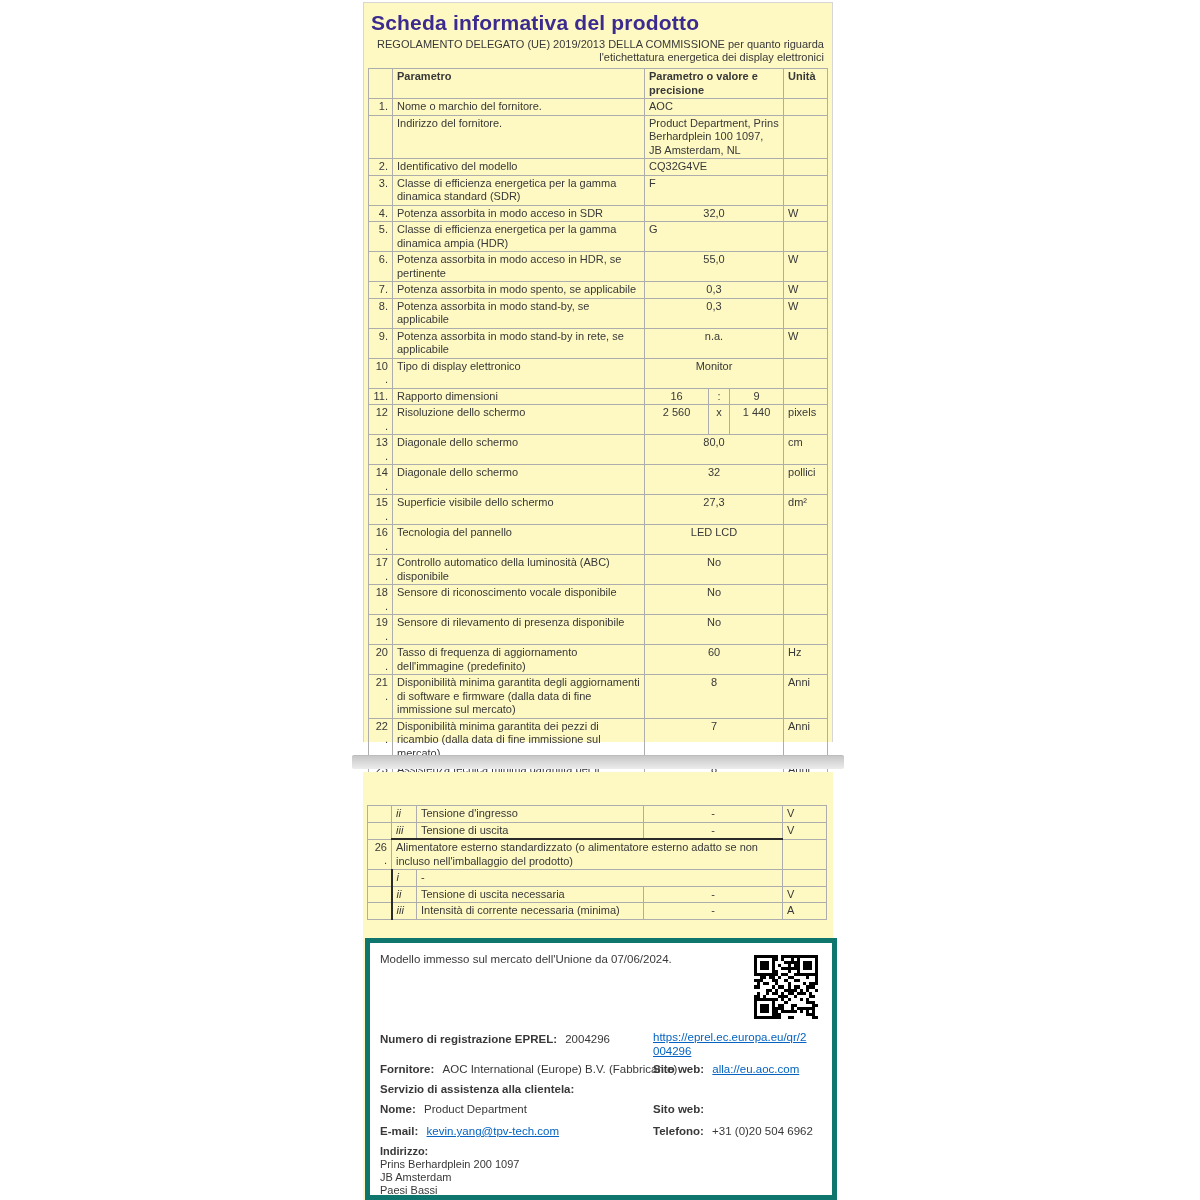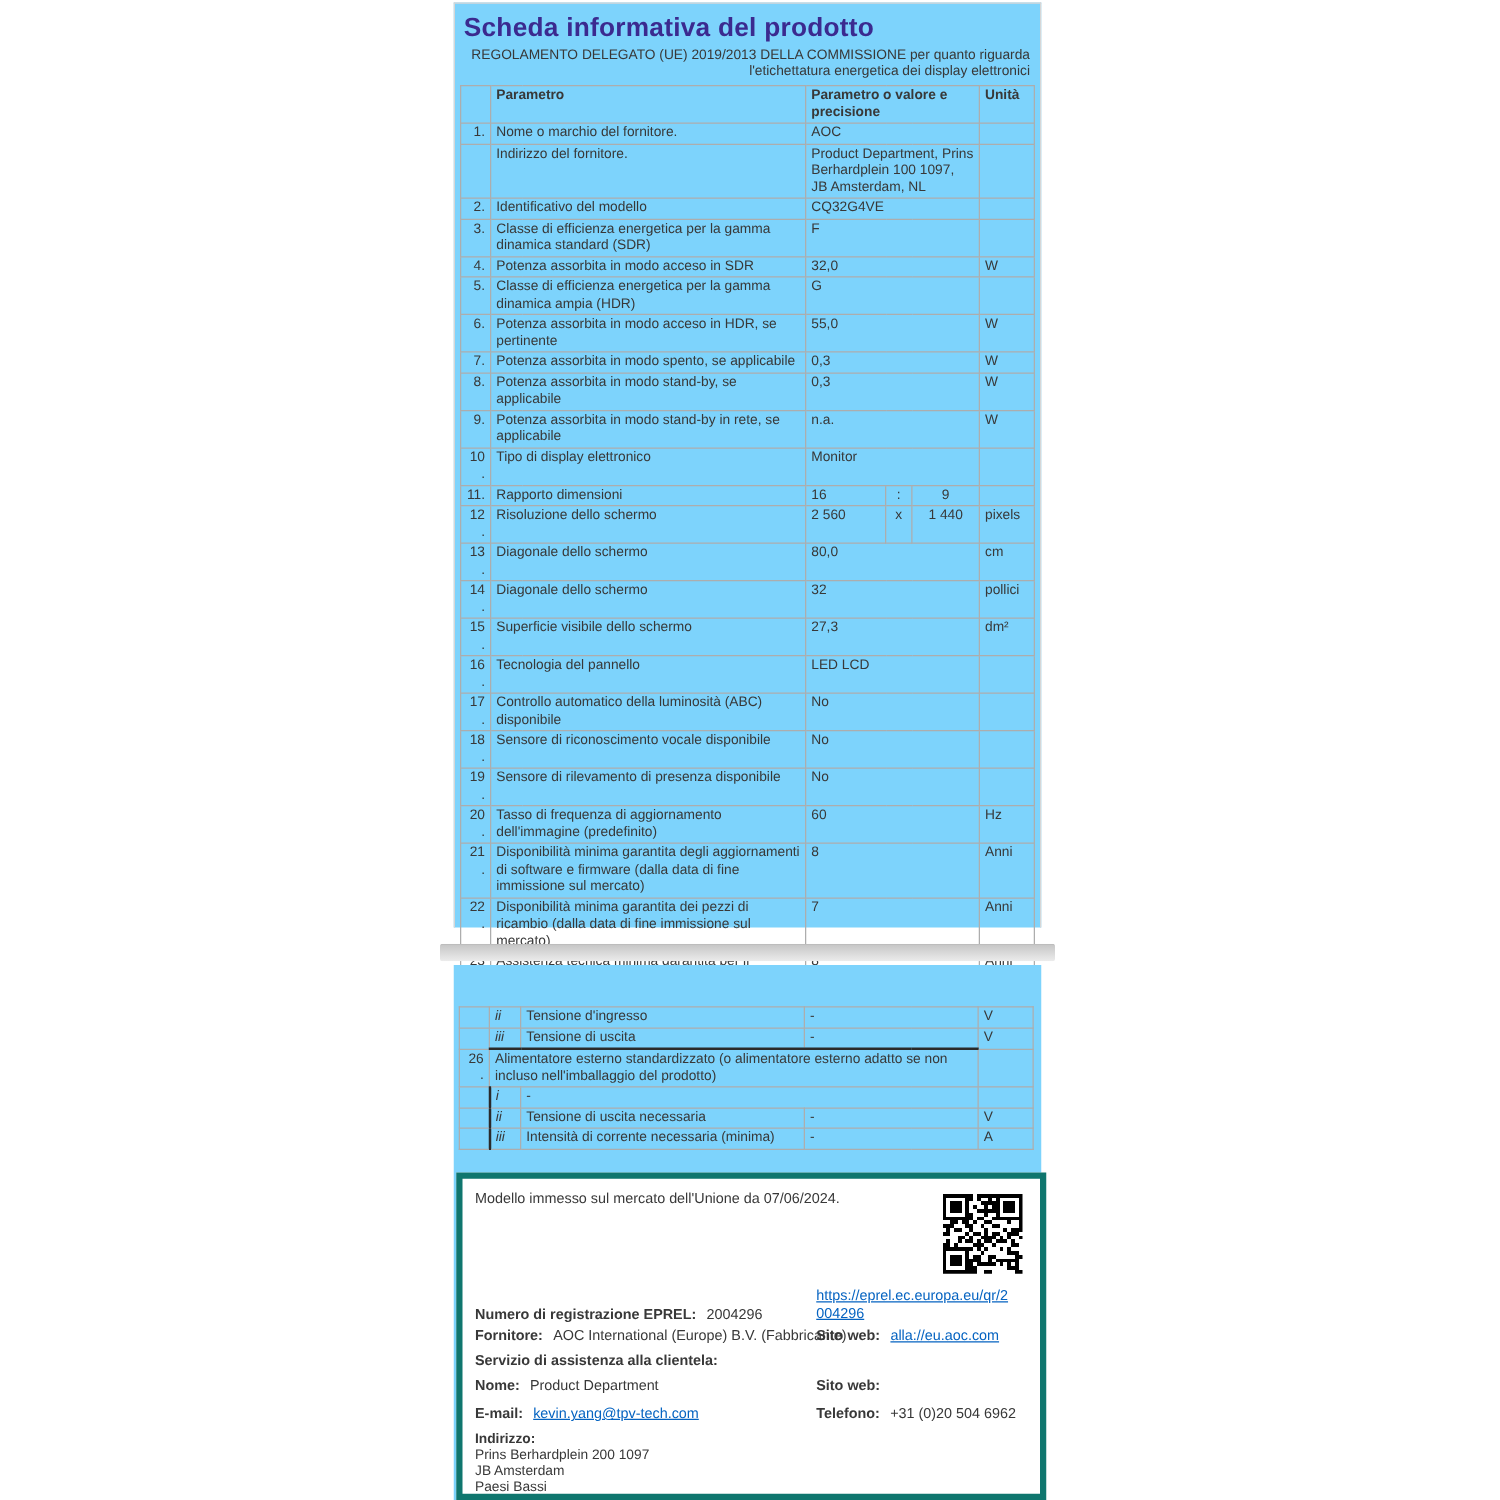--- a/index.html
+++ b/index.html
@@ -1,30 +1,30 @@
 <!DOCTYPE html>
 <html><head>
 <meta charset="utf-8">
 <style>
   html,body{margin:0;padding:0;background:#ffffff;}
   body{width:1200px;height:1200px;position:relative;overflow:hidden;
        font-family:"Liberation Sans","DejaVu Sans",sans-serif;color:#383838;}
-  .page{position:absolute;left:363px;width:470px;background:#7dd3fc;}
+  .page{position:absolute;left:363px;width:470px;background:#fef9c3;}
   .page1{top:2px;height:740px;border:1px solid #d6d6d6;border-bottom:none;box-sizing:border-box;}
   .page2{top:772px;height:428px;}
   .doc-title{font-size:21px;font-weight:bold;color:#3b2a8f;margin:8px 0 3px 7px;letter-spacing:.2px;}
   .doc-sub{font-size:11px;line-height:13px;margin:0 8px 4px 7px;color:#383838;text-align:right;}
   table.fiche{border-collapse:collapse;table-layout:fixed;width:459px;margin-left:4px;
               font-size:11px;line-height:13.5px;color:#383838;}
   table.fiche td,table.fiche th{border:1px solid #adadad;padding:1px 4px;vertical-align:top;
               overflow:hidden;word-wrap:break-word;}
   table.fiche th{text-align:left;font-weight:bold;}
   td.c-num{text-align:right;padding-right:3px;padding-left:1px;}
   td.c-sub{font-style:italic;padding-left:4px;}
-  td.right{text-align:left;}
+  td.right{text-align:center;}
   td.center{text-align:center;}
   td.heavy{border-bottom:2px solid #2a2a2a !important;}
   td.thickleft{border-left:2px solid #2a2a2a !important;}
   .pg-footer{width:459px;margin:2px 4px 0 4px;text-align:right;font-size:8.5px;color:#4a4a4a;}
   .band{position:absolute;left:352px;top:755px;width:492px;height:13px;border-radius:2px;
         background:linear-gradient(#c7c7c7,#ececec);border-top:1px solid #bdbdbd;}
   .tbl2{position:absolute;top:33px;left:0;}
   .info-box{position:absolute;top:166px;left:2px;width:462px;height:252px;
             border:5px solid #0f766e;background:#fff;font-size:11.5px;}
   .ib-line{position:absolute;white-space:nowrap;}
@@ -441,21 +441,21 @@
         <rect x="18" y="19" width="1" height="1" fill="#000"></rect>
         <rect x="19" y="19" width="1" height="1" fill="#000"></rect>
         <rect x="7" y="20" width="1" height="1" fill="#000"></rect>
         <rect x="8" y="20" width="1" height="1" fill="#000"></rect>
         <rect x="11" y="20" width="1" height="1" fill="#000"></rect>
         <rect x="12" y="20" width="1" height="1" fill="#000"></rect>
         <rect x="19" y="20" width="1" height="1" fill="#000"></rect>
         <rect x="20" y="20" width="1" height="1" fill="#000"></rect>
       </svg>
 
-    <div class="ib-line" style="top:103px;left:10px;text-align:right;">
+    <div class="ib-line" style="top:90px;left:10px;text-align:right;">
       <span class="ib-label">Numero di registrazione EPREL:</span>
       <span class="ib-val">2004296</span>
     </div>
     <div class="wraplink" style="top:87px;">
       <a class="lnk" href="#">https://eprel.ec.europa.eu/qr/2004296</a>
     </div>
 
     <div class="ib-line" style="top:120px;left:10px;">
       <span class="ib-label">Fornitore:</span>
       <span class="ib-val">AOC International (Europe) B.V. (Fabbricante)</span>

